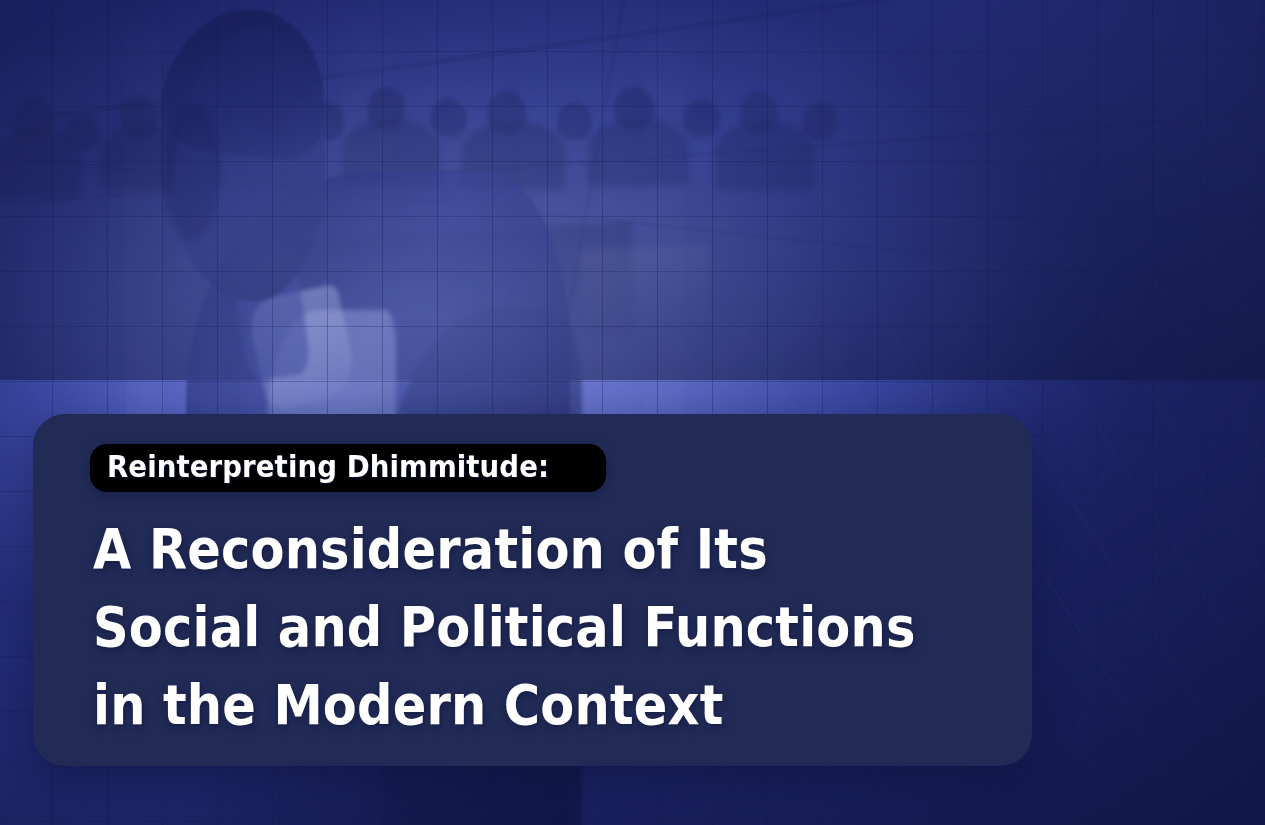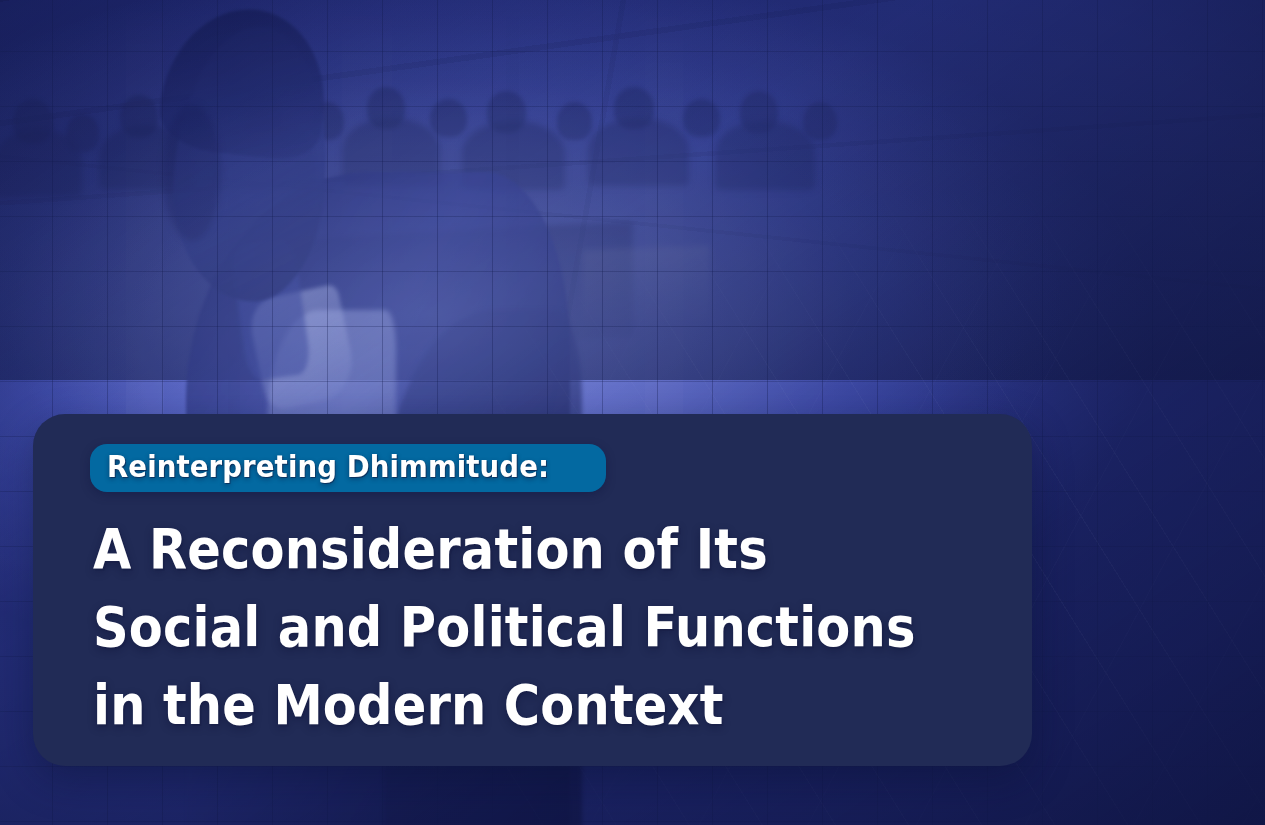--- a/index.html
+++ b/index.html
@@ -182,21 +182,21 @@
     left:33px; top:414px;
     width:999px; height:352px;
     background:#212b56;
     border-radius:32px;
     box-shadow:0 14px 38px rgba(10,16,52,.42);
     padding:30px 40px 0 30px;
   }
 
   .eyebrow-badge {
     display:inline-block;
-    background:#0369a1;
+    background:#000000;
     border-radius:17px;
     padding:8px 18px 10px 17px;
     margin-left:27px;
     box-shadow:0 3px 10px rgba(12,18,56,.35);
     text-align:center;
   }
   .eyebrow-text {
     display:block;
     font-family:"DejaVu Sans", sans-serif;
     font-weight:700;

